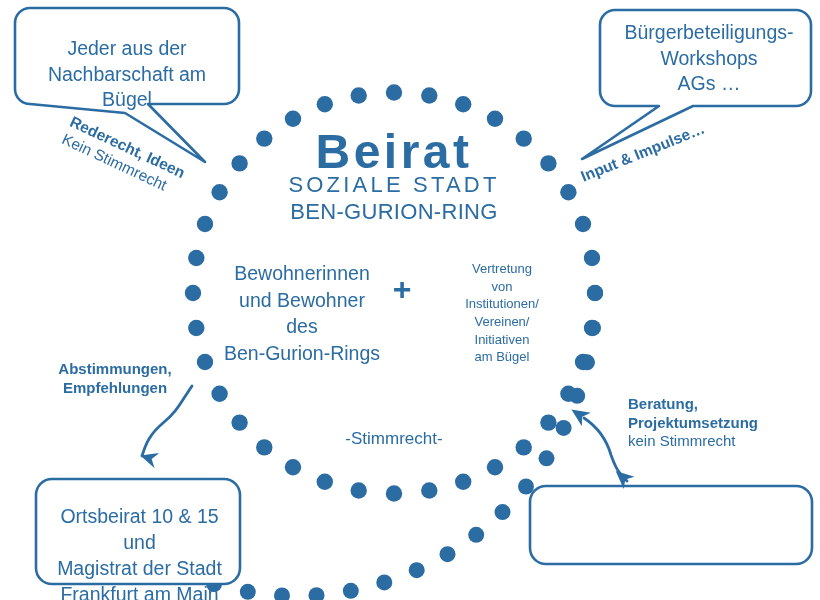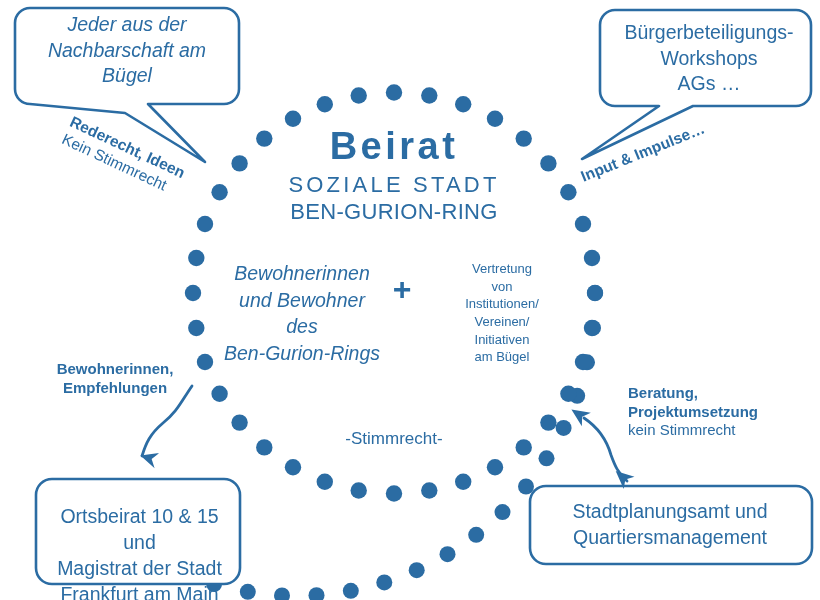--- a/index.html
+++ b/index.html
@@ -35,35 +35,35 @@
     color: #2b6ca3;
     white-space: pre-line;
   }
 
   
   .bubble-text {
     font-size: 19.5px;
     color: #2b6ca3;
     line-height: 1.32;
   }
-  #bubble-tl-text { left: 22px; top: 12px; width: 210px; font-style: italic; }
+  #bubble-tl-text { left: 22px; top: 36px; width: 210px; }
   #bubble-tr-text { left: 606px; top: 20px; width: 206px; }
 
   
   .box-text {
     font-size: 19.5px;
     line-height: 1.34;
   }
   #box-bl-text { left: 42px; top: 496px; width: 195px; margin-top: 7px; }
   #box-br-text { left: 536px; top: 498px; width: 268px; }
 
   
   #title-beirat {
     left: 244px; top: 127px; width: 300px;
-    font-size: 38px;
+    font-size: 48px;
     font-weight: bold;
     letter-spacing: 3.5px;
     line-height: 1.05;
   }
   #title-soziale {
     left: 244px; top: 173px; width: 300px;
     font-size: 22px;
     letter-spacing: 3.2px;
     line-height: 1.1;
   }
@@ -71,21 +71,20 @@
     left: 244px; top: 200px; width: 300px;
     font-size: 22px;
     letter-spacing: 0.3px;
     line-height: 1.1;
   }
 
   #members-left {
     left: 212px; top: 260px; width: 180px;
     font-size: 19.5px;
     line-height: 1.36;
-    font-style: italic;
   }
   #members-right {
     left: 424px; top: 260px; width: 156px;
     font-size: 13px;
     line-height: 1.36;
   }
   #plus-sign {
     left: 384px; top: 273px; width: 36px;
     font-size: 32px;
     font-weight: bold;
@@ -122,21 +121,21 @@
     transform-origin: 0 0;
   }
   #anno-abstimmungen {
     left: 40px; top: 360px;
     width: 150px;
     font-size: 15px;
     font-weight: bold;
     text-align: center;
   }
   #anno-beratung {
-    left: 628px; top: 384px;
+    left: 628px; top: 395px;
     width: 160px;
     font-size: 15px;
     text-align: left;
   }
 </style>
 </head>
 <body>
 
 <div id="stage">
 
@@ -277,34 +276,32 @@
 Institutionen/
 Vereinen/
 Initiativen
 am Bügel</div>
   <div class="txt" id="stimmrecht-note">-Stimmrecht-</div>
 
   <div class="txt box-text" id="box-bl-text">Ortsbeirat 10 &amp; 15
 und
 Magistrat der Stadt
 Frankfurt am Main</div>
-  <div class="txt box-text" id="box-br-text">Stadtplanungsamt und
-Quartiersmanagement</div>
 
   <div class="anno" id="anno-rederecht">
     <div class="b">Rederecht, Ideen</div>
     <div>Kein Stimmrecht</div>
   </div>
 
   <div class="anno" id="anno-input">
     <div>Input &amp; Impulse…</div>
   </div>
 
   <div class="anno" id="anno-abstimmungen">
-    <div class="b" style="white-space:pre-line">Bewohnerinnen,
+    <div class="b" style="white-space:pre-line">Abstimmungen,
 Empfehlungen</div>
   </div>
 
   <div class="anno" id="anno-beratung">
     <div class="b" style="white-space:pre-line">Beratung,
 Projektumsetzung</div>
     <div>kein Stimmrecht</div>
   </div>
 
 </div>

